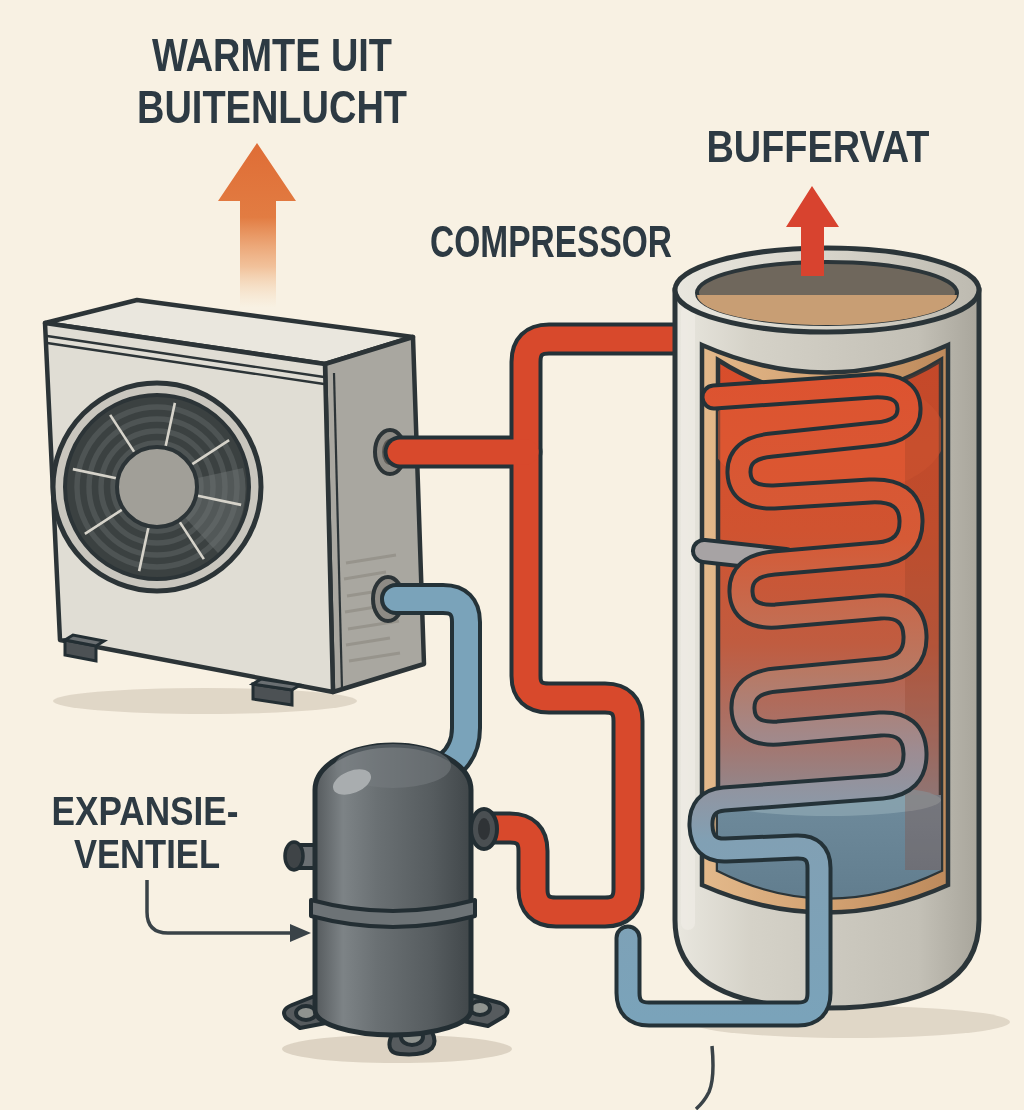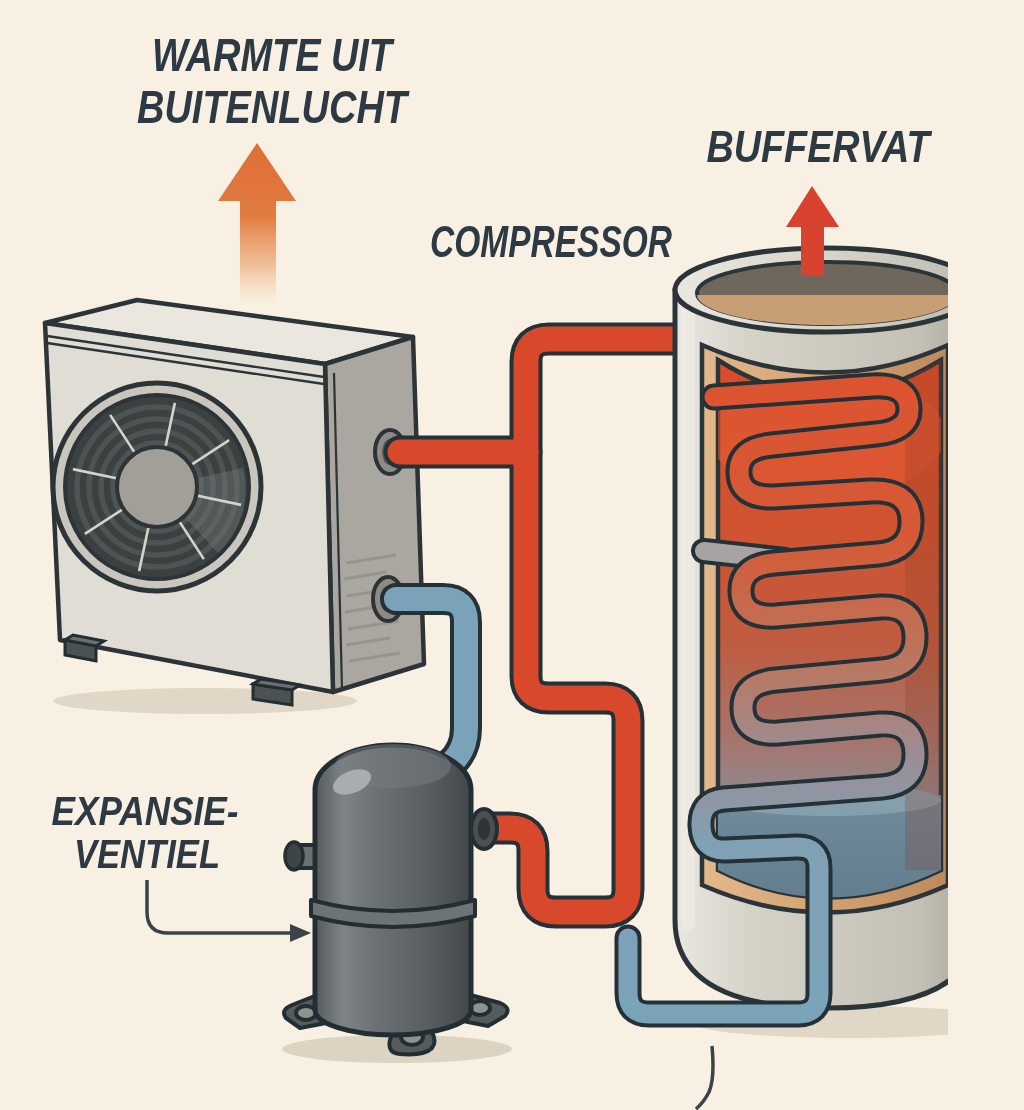--- a/index.html
+++ b/index.html
@@ -1,16 +1,16 @@
 <!DOCTYPE html>
 <html><head>
 <meta charset="utf-8">
 <style>
   html,body{margin:0;padding:0;background:#f8f1e3;}
-  .stage{position:relative;width:948px;height:1110px;overflow:hidden;background:#f8f1e3;font-style:italic;}
+  .stage{position:relative;width:1024px;height:1110px;overflow:hidden;background:#f8f1e3;}
   svg{display:block;}
   .lbl{font-family:"Liberation Sans",sans-serif;font-weight:700;fill:#2d3a43;}
 </style>
 </head>
 <body>
 
 <div class="stage">
 <svg width="1024" height="1110" viewBox="0 0 1024 1110">
   <defs>
     <linearGradient id="orangeFade" x1="0" y1="143" x2="0" y2="308" gradientUnits="userSpaceOnUse">

